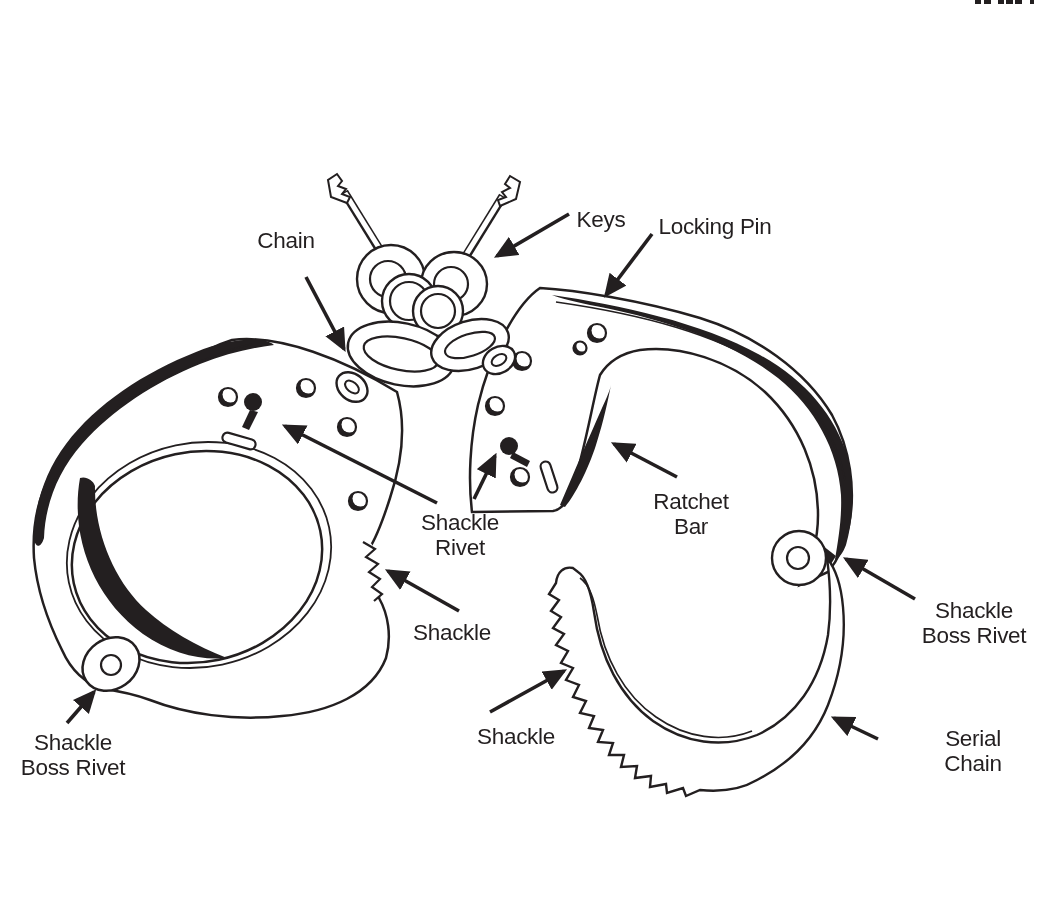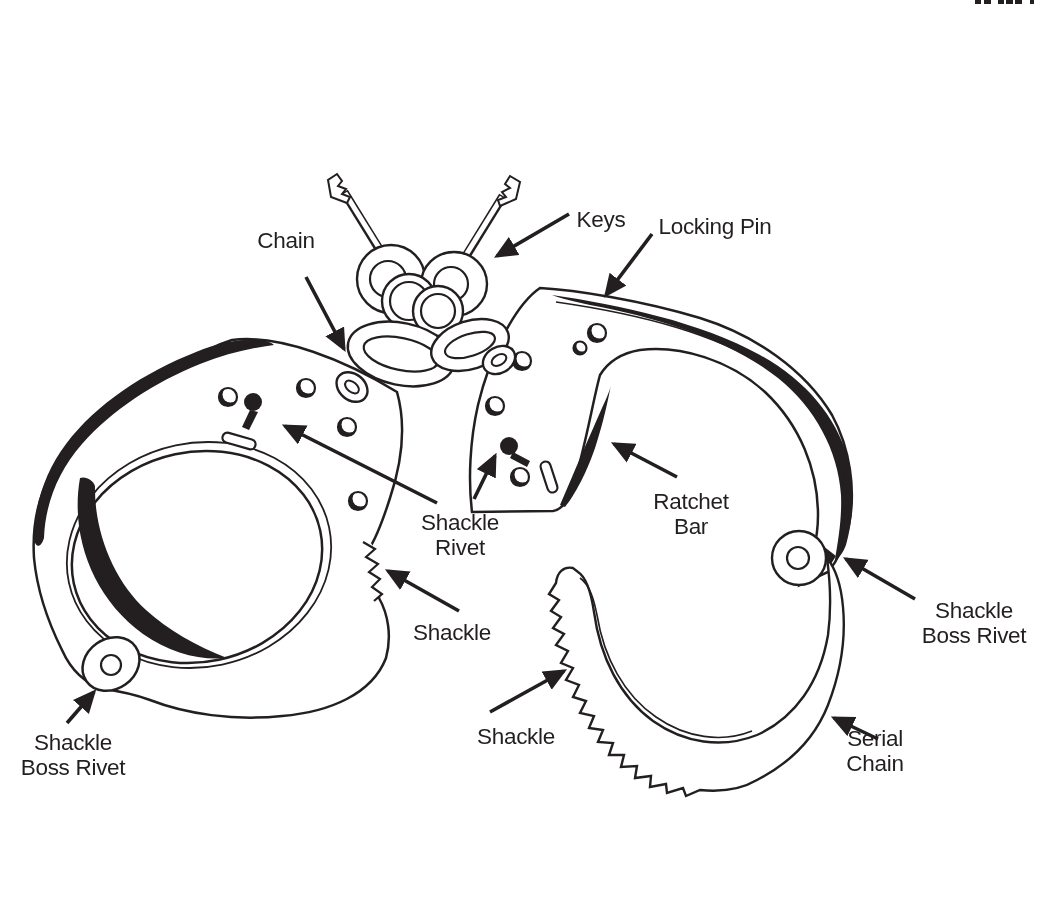--- a/index.html
+++ b/index.html
@@ -277,18 +277,18 @@
   <div class="lbl" style="left:73px;top:730px;">
     <span>Shackle</span>
     <span>Boss Rivet</span>
   </div>
 
   <div class="lbl" style="left:974px;top:598px;">
     <span>Shackle</span>
     <span>Boss Rivet</span>
   </div>
 
-  <div class="lbl" style="left:875px;top:726px;">
+  <div class="lbl" style="left:973px;top:726px;">
     <span>Serial</span>
     <span>Chain</span>
   </div>
 
 </div>
 
 </body></html>

